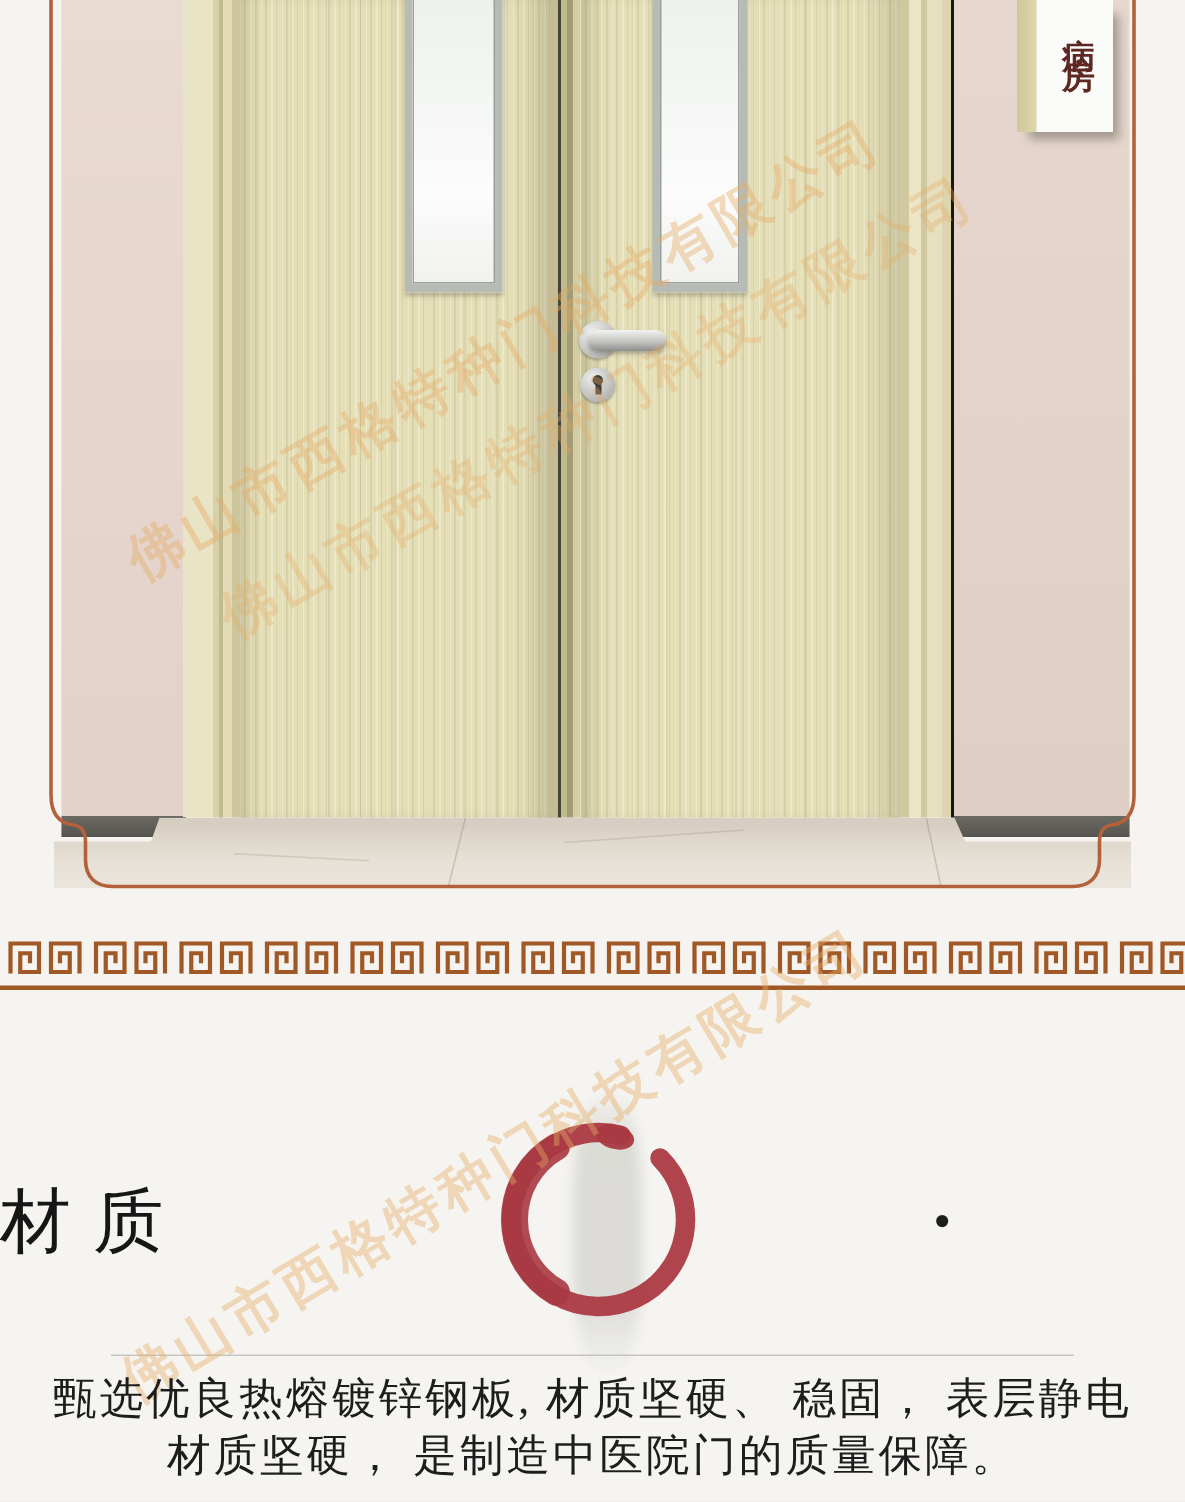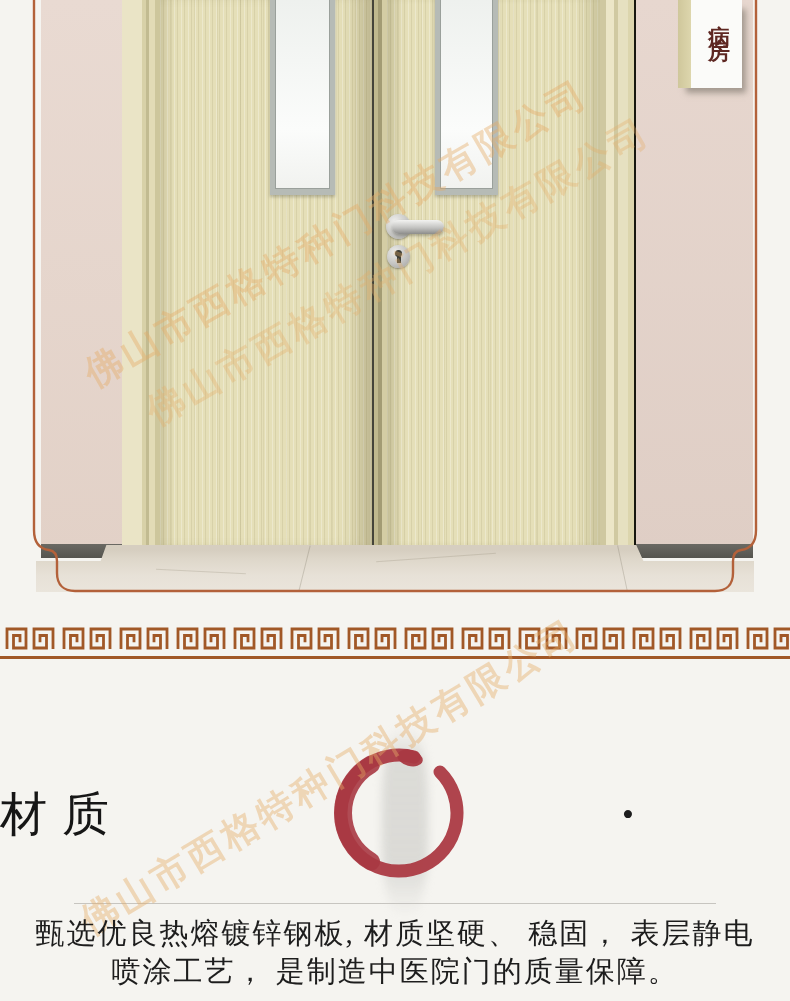--- a/index.html
+++ b/index.html
@@ -188,16 +188,16 @@
 
   <div class="abs title-row">
     <span class="title-part">材质</span>
     <span class="title-dot">•</span>
   </div>
 
   <div class="abs divider"></div>
 
   <div class="abs para">
     <div>甄选优良热熔镀锌钢板, 材质坚硬、 稳固， 表层静电</div>
-    <div>喷涂工艺， 是制造中医院门的质量保障。</div>
+    <div>材质坚硬， 是制造中医院门的质量保障。</div>
   </div>
 
 </div>
 
 </body></html>

